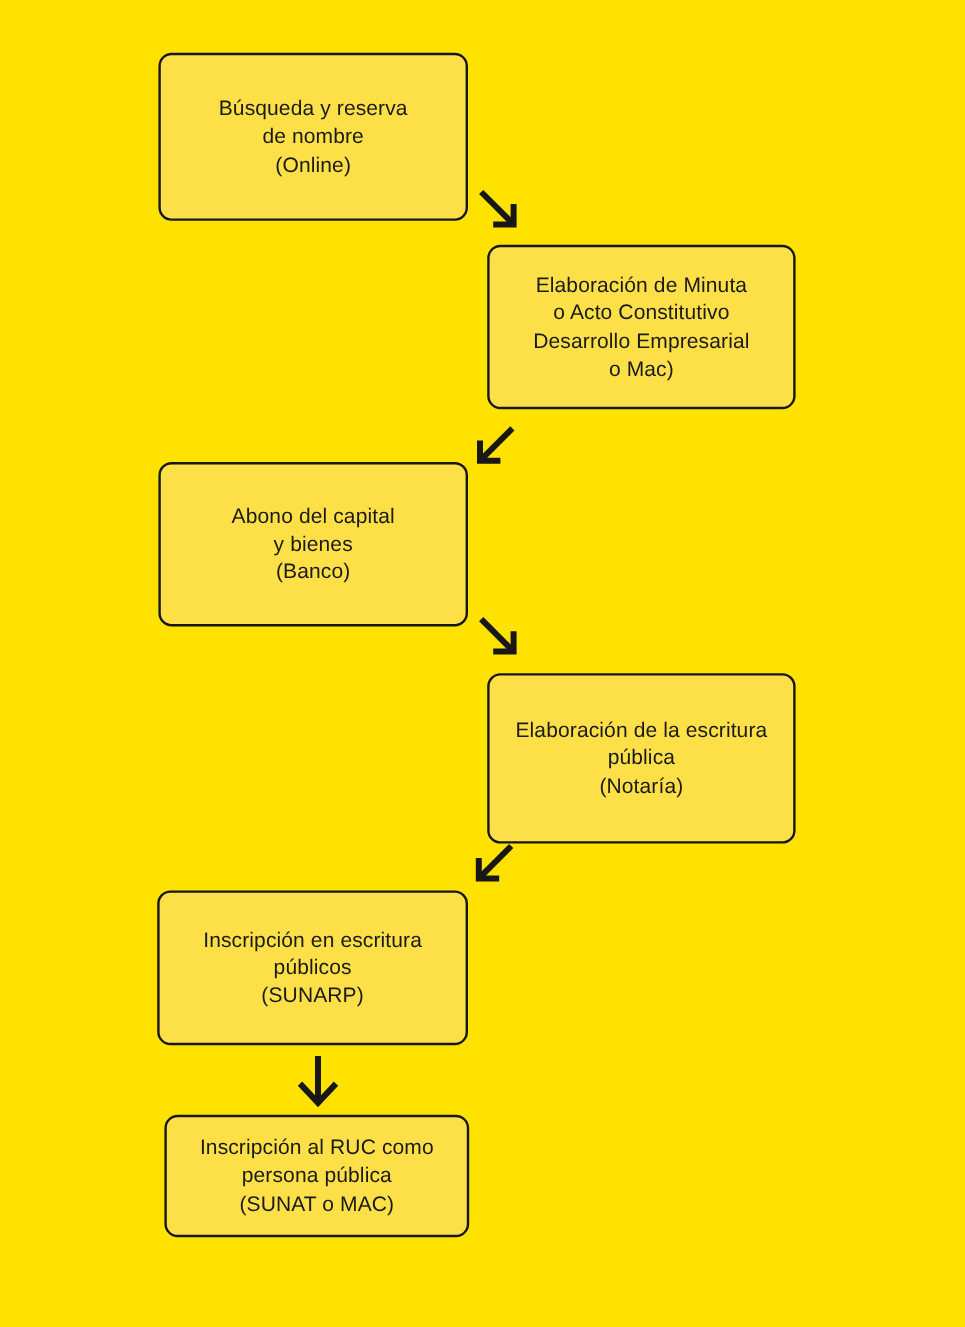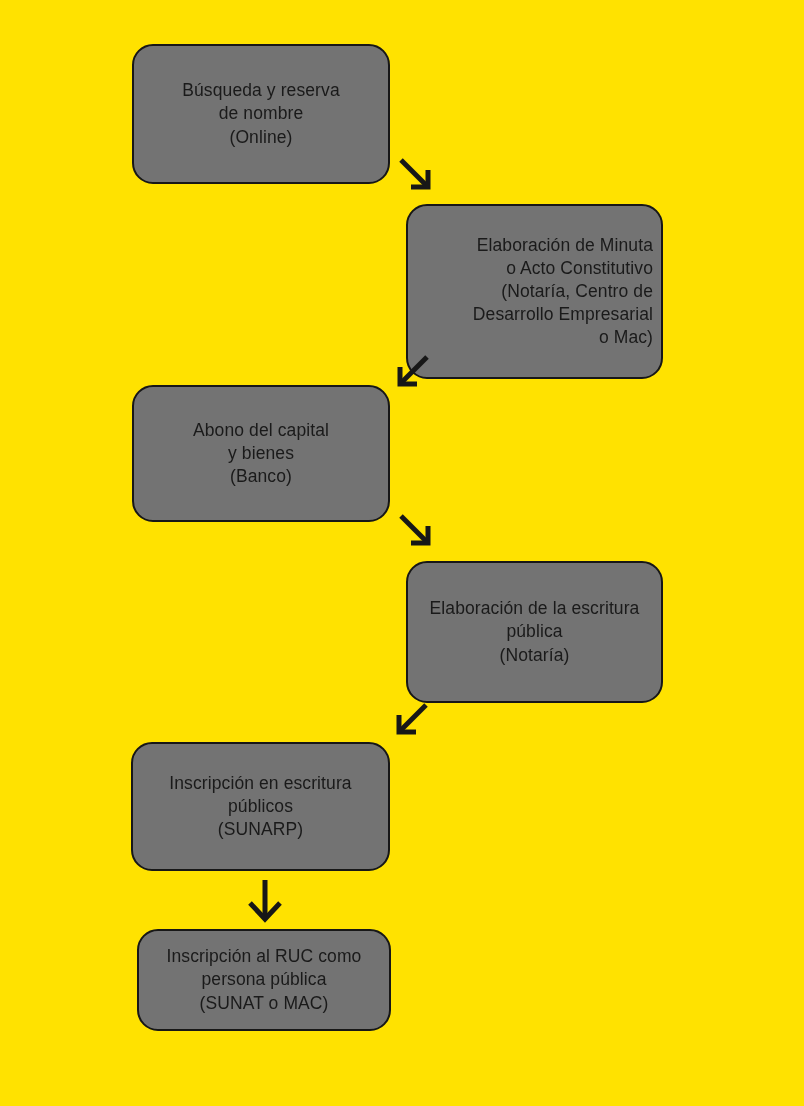--- a/index.html
+++ b/index.html
@@ -15,22 +15,22 @@
   }
   #flowchart {
     position: relative;
     width: 804px;
     height: 1106px;
   }
   .node {
     position: absolute;
     box-sizing: border-box;
     border: 2px solid #171717;
-    border-radius: 21px;
-    background: #737373;
+    border-radius: 11px;
+    background: #fde047;
     display: flex;
     flex-direction: column;
     align-items: center;
     justify-content: center;
     text-align: center;
     color: #1a1a1a;
     font-size: 17.5px;
     line-height: 1.32;
     letter-spacing: 0.1px;
     padding: 4px 8px;
@@ -44,21 +44,21 @@
   }
   .arrow {
     position: absolute;
   }
   .arrow svg {
     display: block;
     overflow: visible;
   }
   
   #node-1 { left: 132px;  top: 44px;  width: 258px; height: 140px; }
-  #node-2 { left: 406px;  top: 204px; width: 257px; height: 175px; align-items: flex-end; }
+  #node-2 { left: 406px;  top: 204px; width: 257px; height: 137px; }
   #node-3 { left: 132px;  top: 385px; width: 258px; height: 137px; }
   #node-4 { left: 406px;  top: 561px; width: 257px; height: 142px; }
   #node-5 { left: 131px;  top: 742px; width: 259px; height: 129px; }
   #node-6 { left: 137px;  top: 929px; width: 254px; height: 102px; }
   
   #arrow-1 { left: 399px; top: 158px; }
   #arrow-2 { left: 396px; top: 355px; }
   #arrow-3 { left: 399px; top: 514px; }
   #arrow-4 { left: 395px; top: 703px; }
   #arrow-5 { left: 245px; top: 879px; }
@@ -79,21 +79,20 @@
       <g stroke="#171717" stroke-width="5" fill="none" stroke-linecap="butt">
         <line x1="2" y1="2" x2="28.5" y2="28.5"></line>
         <polyline points="29,12 29,29 12,29"></polyline>
       </g>
     </svg>
   </div>
 
   <div class="node" id="node-2">
     <span class="ln">Elaboración de Minuta</span>
     <span class="ln">o Acto Constitutivo</span>
-    <span class="ln b">(Notaría, Centro de</span>
     <span class="ln b">Desarrollo Empresarial</span>
     <span class="ln b">o Mac)</span>
   </div>
 
   <div class="arrow" id="arrow-2">
     <svg width="34" height="34" viewBox="0 0 34 34" aria-hidden="true">
       <g stroke="#171717" stroke-width="5" fill="none" stroke-linecap="butt">
         <line x1="31" y1="2" x2="4.5" y2="28.5"></line>
         <polyline points="4,12 4,29 21,29"></polyline>
       </g>

